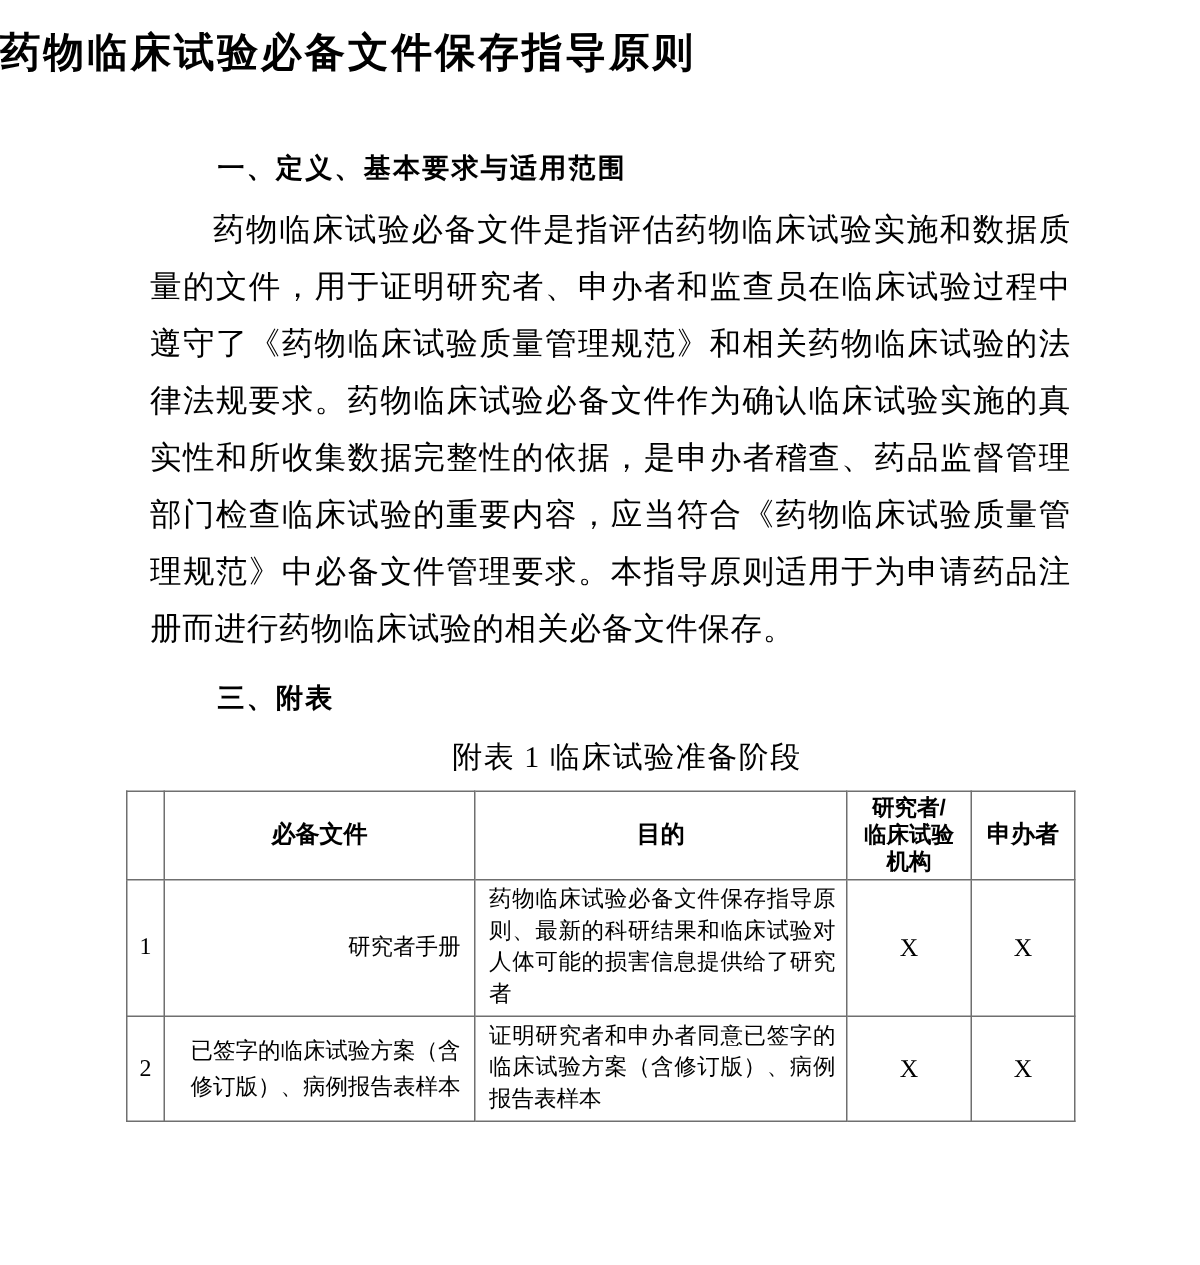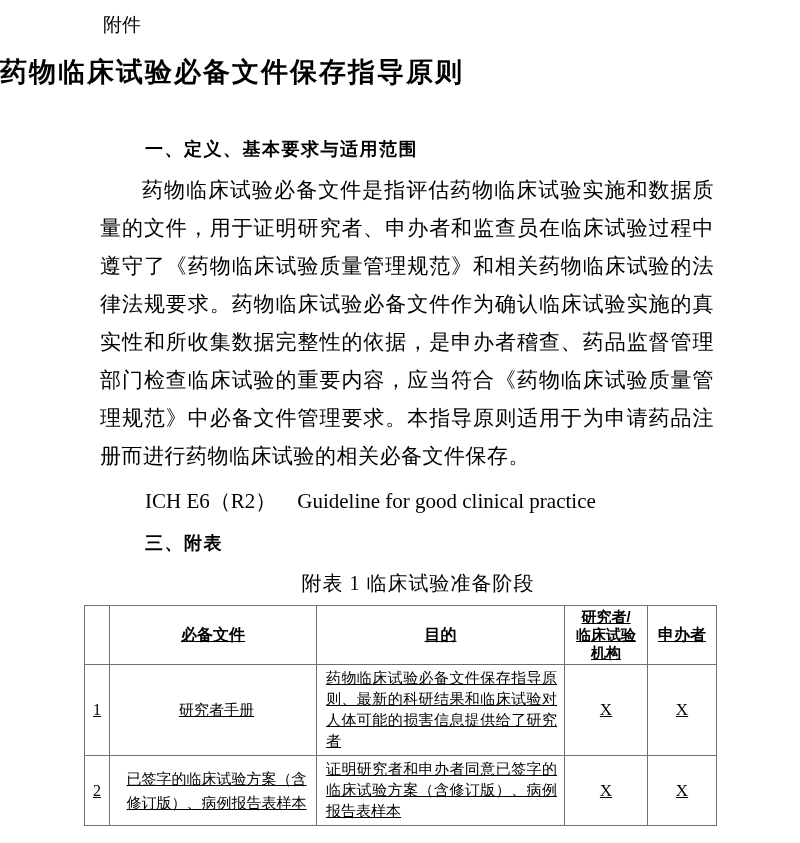--- a/index.html
+++ b/index.html
@@ -69,21 +69,20 @@
     table-layout: fixed;
   }
   .doc-table col.c-no   { width: 25px; }
   .doc-table col.c-doc  { width: 207px; }
   .doc-table col.c-purp { width: 248px; }
   .doc-table col.c-inst { width: 83px; }
   .doc-table col.c-spon { width: 69px; }
   .doc-table th, .doc-table td {
     border: 1px solid #6f6f6f;
     vertical-align: middle;
-    text-decoration: underline;
   }
   .doc-table th {
     font-family: "Liberation Sans", "DejaVu Sans", sans-serif;
     font-weight: bold;
     font-size: 16px;
     text-align: center;
     height: 57px;
     line-height: 20px;
   }
   .doc-table th.inst-h {
@@ -95,45 +94,43 @@
   .doc-table td {
     font-size: 15px;
   }
   .doc-table tr.row-1 td { height: 86px; }
   .doc-table tr.row-2 td { height: 69px; }
   td.no-cell { text-align: center; font-size: 16px; }
   td.doc-cell {
     padding: 3px 9px 3px 16px;
     font-size: 15px;
     line-height: 24px;
-    text-align: center;
+    text-align: right;
   }
   td.purpose-cell {
     padding: 3px 7px 3px 9px;
     font-size: 15px;
     line-height: 21px;
     text-align: justify;
   }
   td.x-cell { text-align: center; font-size: 17px; }
 </style>
 </head>
 <body>
 
 <div class="page">
 
-  <div class="attachment">附件</div>
 
   <h1 class="doc-title">药物临床试验必备文件保存指导原则</h1>
 
   <h2 class="sec-heading first">一、定义、基本要求与适用范围</h2>
 
   <p class="body-par">药物临床试验必备文件是指评估药物临床试验实施和数据质量的文件，用于证明研究者、申办者和监查员在临床试验过程中遵守了《药物临床试验质量管理规范》和相关药物临床试验的法律法规要求。药物临床试验必备文件作为确认临床试验实施的真实性和所收集数据完整性的依据，是申办者稽查、药品监督管理部门检查临床试验的重要内容，应当符合《药物临床试验质量管理规范》中必备文件管理要求。本指导原则适用于为申请药品注册而进行药物临床试验的相关必备文件保存。</p>
 
 
-  <p class="ref-line">ICH E6（R2）　Guideline for good clinical practice</p>
 
   <h2 class="sec-heading s3">三、附表</h2>
 
   <div class="table-caption">附表 1 临床试验准备阶段</div>
 
   <table class="doc-table">
     <colgroup>
       <col class="c-no">
         <col class="c-doc">
         <col class="c-purp">

